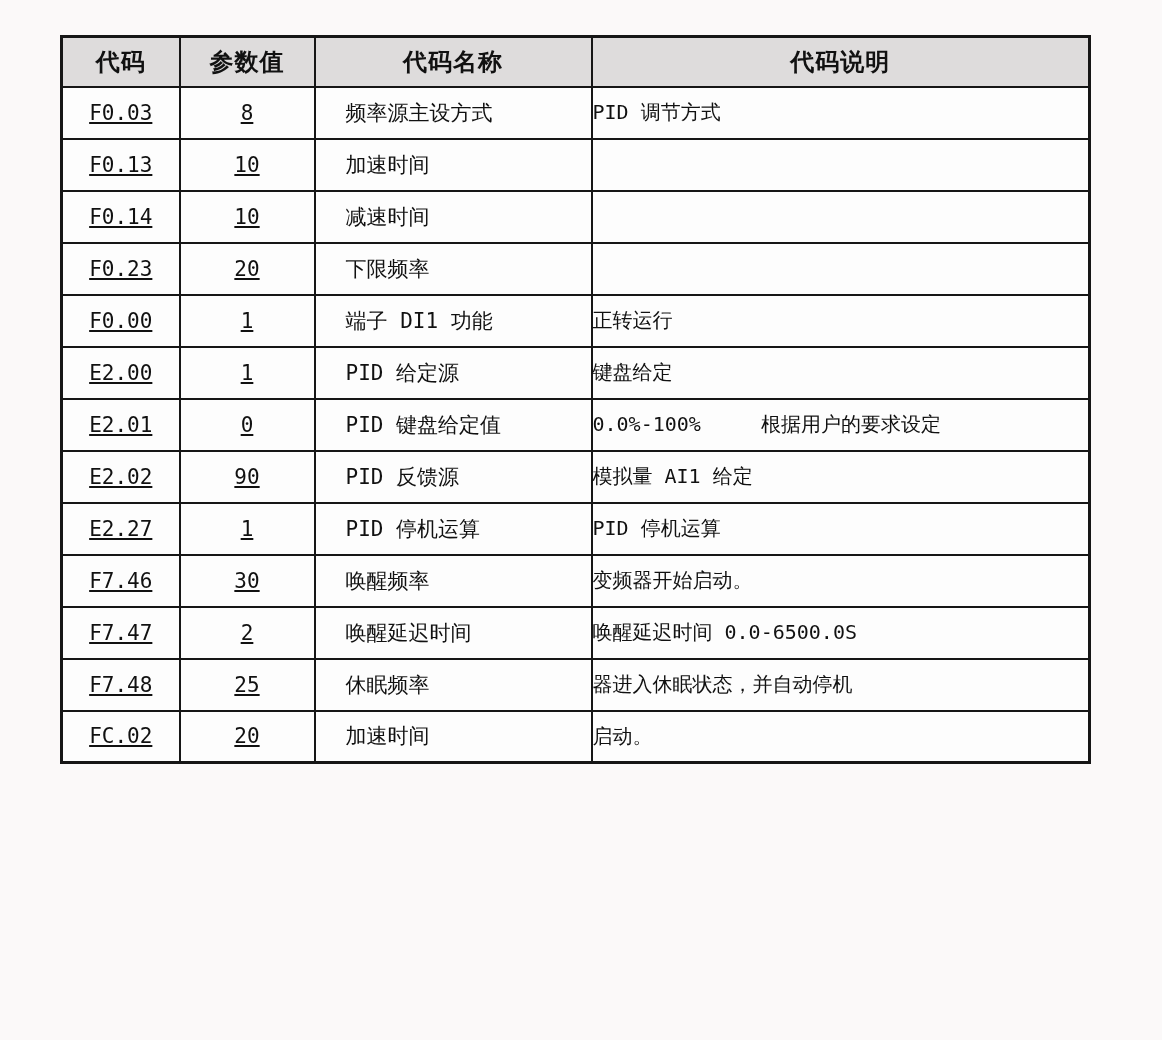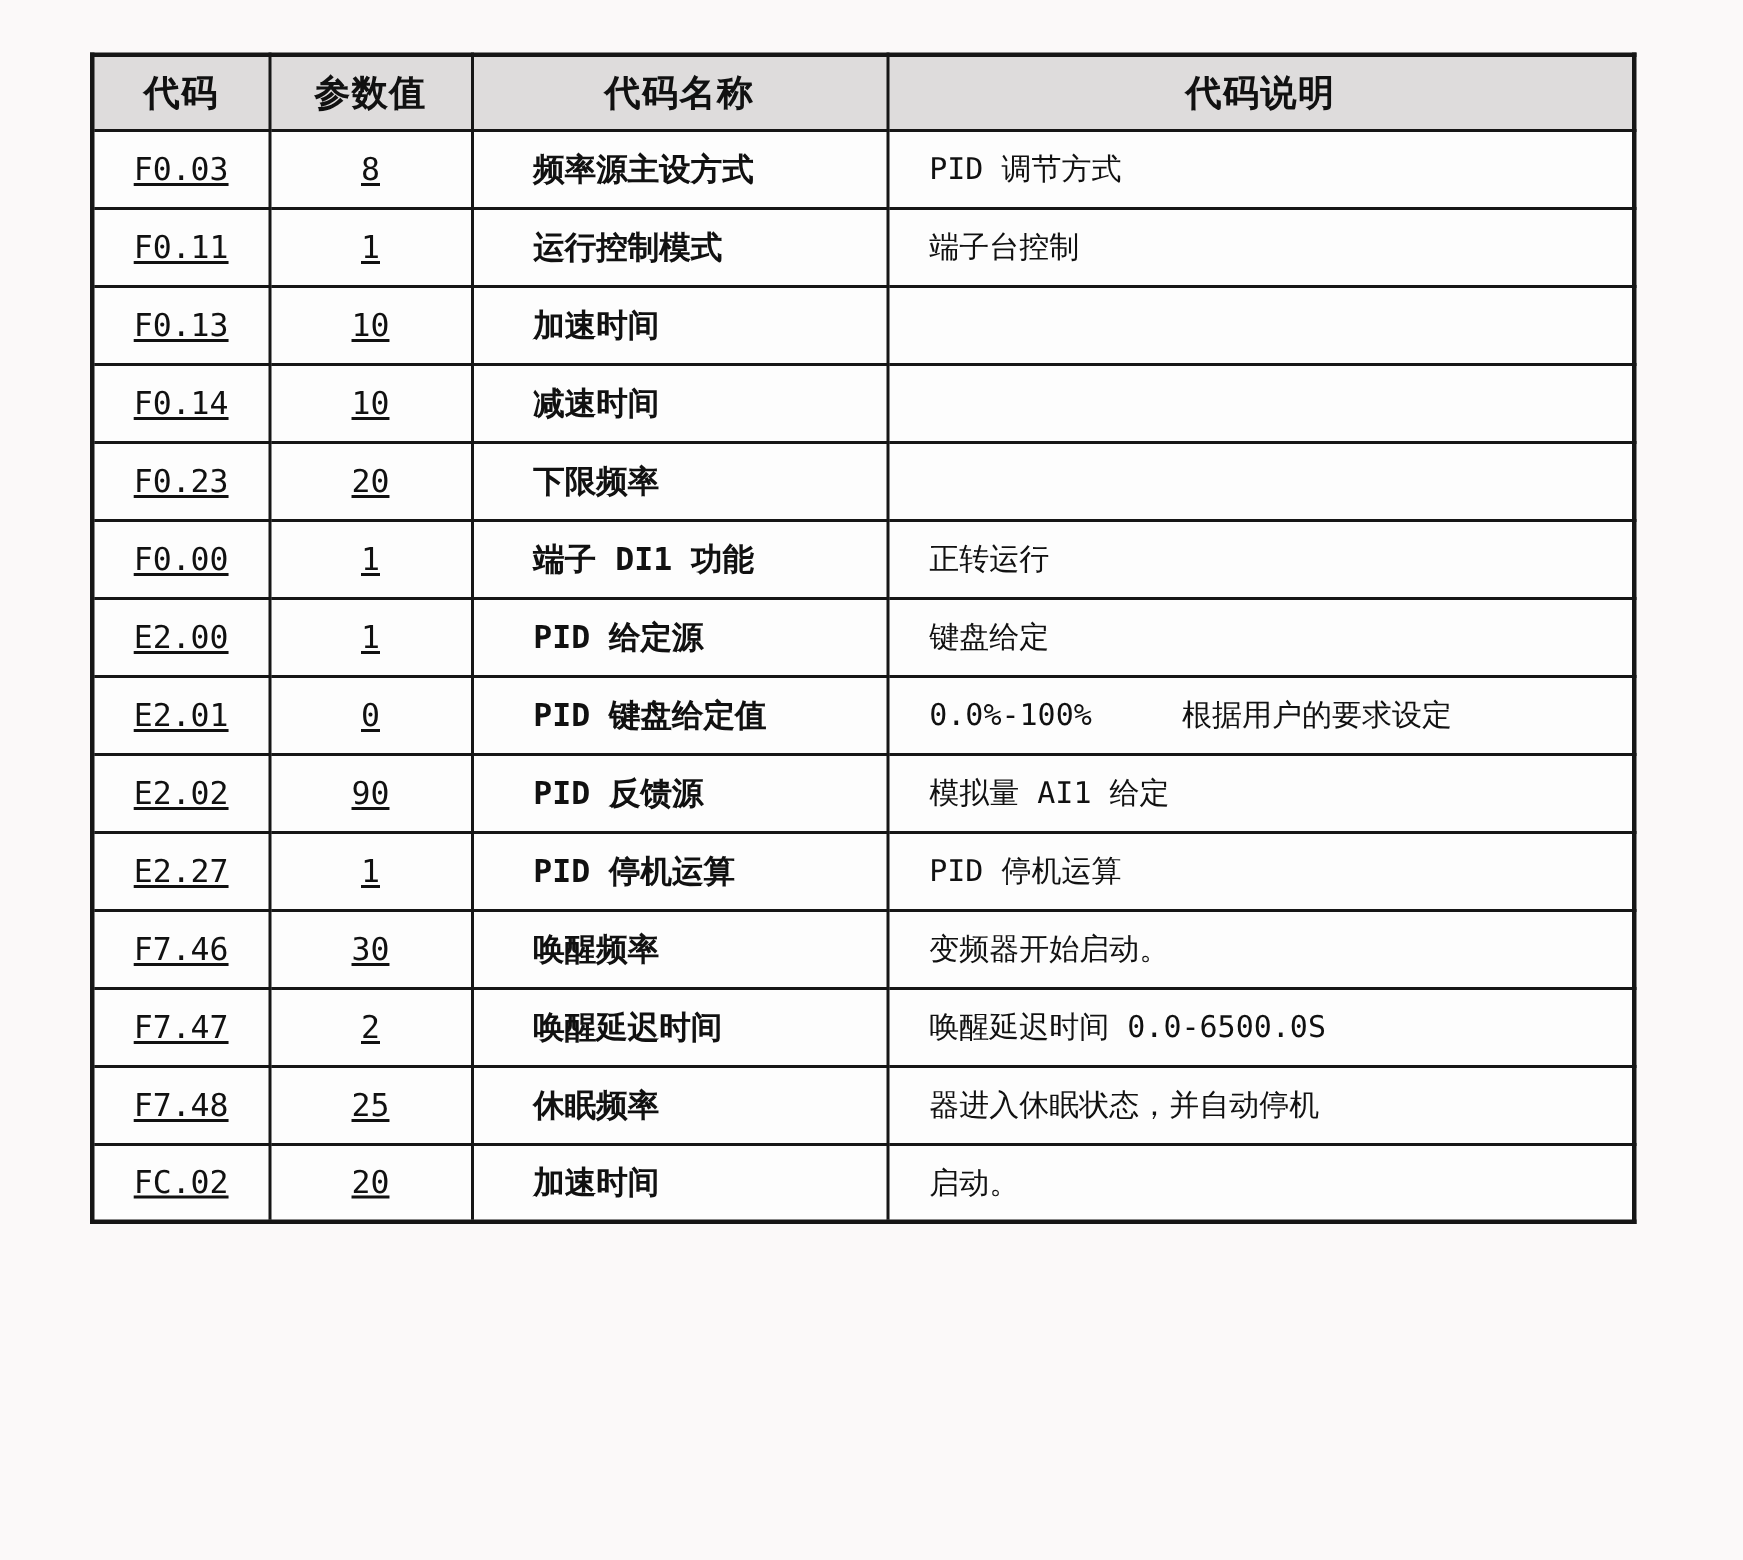--- a/index.html
+++ b/index.html
@@ -55,26 +55,24 @@
     vertical-align: middle;
     padding: 0;
     white-space: pre-wrap;
   }
   td.cell-code, td.cell-value {
     text-align: center;
     text-decoration: underline;
   }
   td.cell-name {
     text-align: left;
-    padding-left: 40px;
-    font-weight: bold;
+    padding-left: 30px;
   }
   td.cell-desc {
     text-align: left;
-    padding-left: 27px;
     font-size: 20px;
   }
 </style>
 </head>
 <body>
 
 <div class="table-wrap">
   <table class="param-table">
     <colgroup>
       <col class="c-code">
@@ -89,26 +87,20 @@
         <th>代码名称</th>
         <th>代码说明</th>
       </tr>
     </thead>
     <tbody id="table-body">
         <tr>
           <td class="cell-code">F0.03</td>
           <td class="cell-value">8</td>
           <td class="cell-name">频率源主设方式</td>
           <td class="cell-desc">PID 调节方式</td>
-        </tr>
-        <tr>
-          <td class="cell-code">F0.11</td>
-          <td class="cell-value">1</td>
-          <td class="cell-name">运行控制模式</td>
-          <td class="cell-desc">端子台控制</td>
         </tr>
         <tr>
           <td class="cell-code">F0.13</td>
           <td class="cell-value">10</td>
           <td class="cell-name">加速时间</td>
           <td class="cell-desc"></td>
         </tr>
         <tr>
           <td class="cell-code">F0.14</td>
           <td class="cell-value">10</td>

